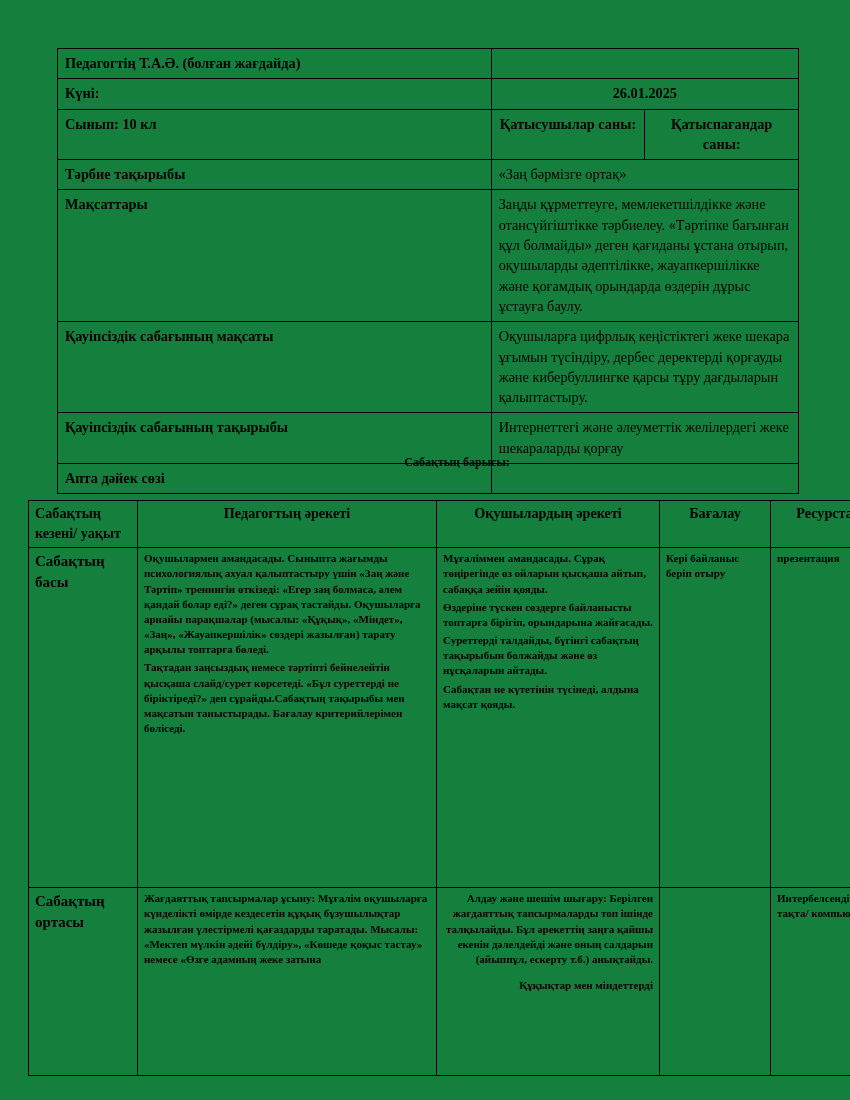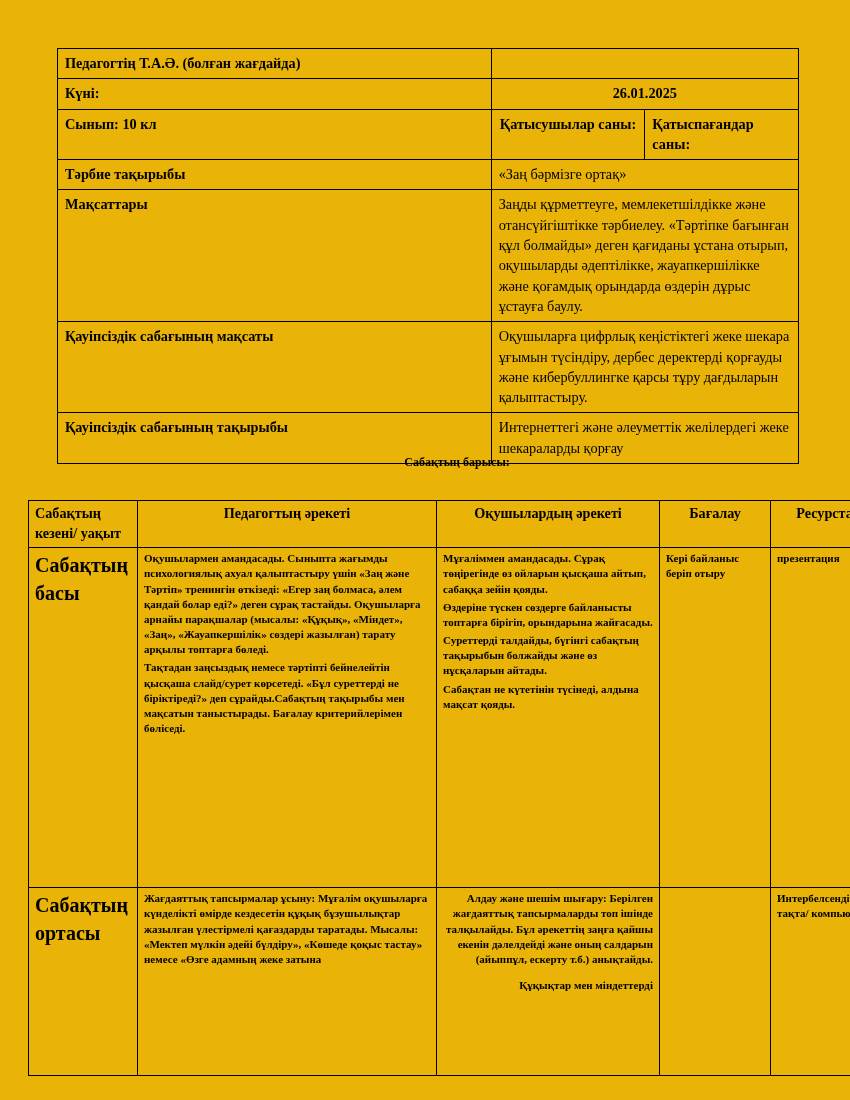--- a/index.html
+++ b/index.html
@@ -11,21 +11,21 @@
     width: 850px;
     height: 1100px;
     overflow: hidden;
     font-family: "Liberation Serif", "DejaVu Serif", serif;
     color: #000000;
   }
   .page {
     position: relative;
     width: 850px;
     height: 1100px;
-    background: #eab308;
+    background: #15803d;
   }
 
   
   .info-table {
     position: absolute;
     left: 57px;
     top: 48px;
     width: 742px;
     border-collapse: collapse;
     table-layout: fixed;
@@ -35,21 +35,21 @@
     vertical-align: top;
     padding: 4px 7px 5px 7px;
     font-size: 14.3px;
     line-height: 1.42;
   }
   .info-table td.lbl {
     font-weight: bold;
   }
   .col-a { width: 270px; }
   .col-b { width: 187px; text-align: center; }
-  .col-c { width: 285px; }
+  .col-c { width: 285px; text-align: center; }
 
   
   .section-title {
     position: absolute;
     left: 0;
     top: 455px;
     width: 850px;
     text-align: center;
     font-size: 12px;
     font-weight: bold;
@@ -78,21 +78,21 @@
   .flow-table th {
     font-weight: bold;
     text-align: center;
     font-size: 14.2px;
   }
   .flow-table th.stage-head {
     text-align: left;
   }
   .flow-table td.stage {
     font-weight: bold;
-    font-size: 20px;
+    font-size: 15px;
     line-height: 1.4;
   }
   .fc1 { width: 96px; border-radius: 8px; }
   .fc2 { width: 286px; }
   .fc3 { width: 210px; }
   .fc4 { width: 98px; }
   .fc5 { width: 103px; }
 
   .small-cell {
     font-size: 11.4px;
@@ -139,20 +139,24 @@
         <td class="lbl col-a">Мақсаттары</td>
         <td colspan="2">Заңды құрметтеуге, мемлекетшілдікке және отансүйгіштікке тәрбиелеу. «Тәртіпке бағынған құл болмайды» деген қағиданы ұстана отырып, оқушыларды әдептілікке, жауапкершілікке және қоғамдық орындарда өздерін дұрыс ұстауға баулу.</td>
       </tr>
       <tr>
         <td class="lbl col-a">Қауіпсіздік сабағының мақсаты</td>
         <td colspan="2"> Оқушыларға цифрлық кеңістіктегі жеке шекара ұғымын түсіндіру, дербес деректерді қорғауды және кибербуллингке қарсы тұру дағдыларын қалыптастыру.</td>
       </tr>
       <tr>
         <td class="lbl col-a">Қауіпсіздік сабағының тақырыбы</td>
         <td colspan="2">Интернеттегі және әлеуметтік желілердегі жеке шекараларды қорғау</td>
+      </tr>
+      <tr>
+        <td class="lbl col-a">Апта дәйек сөзі</td>
+        <td colspan="2"></td>
       </tr>
     </tbody>
   </table>
 
   <div class="section-title">Сабақтың барысы:</div>
 
   <table class="flow-table">
     <thead>
       <tr>
         <th class="fc1 stage-head">Сабақтың кезені/ уақыт</th>

